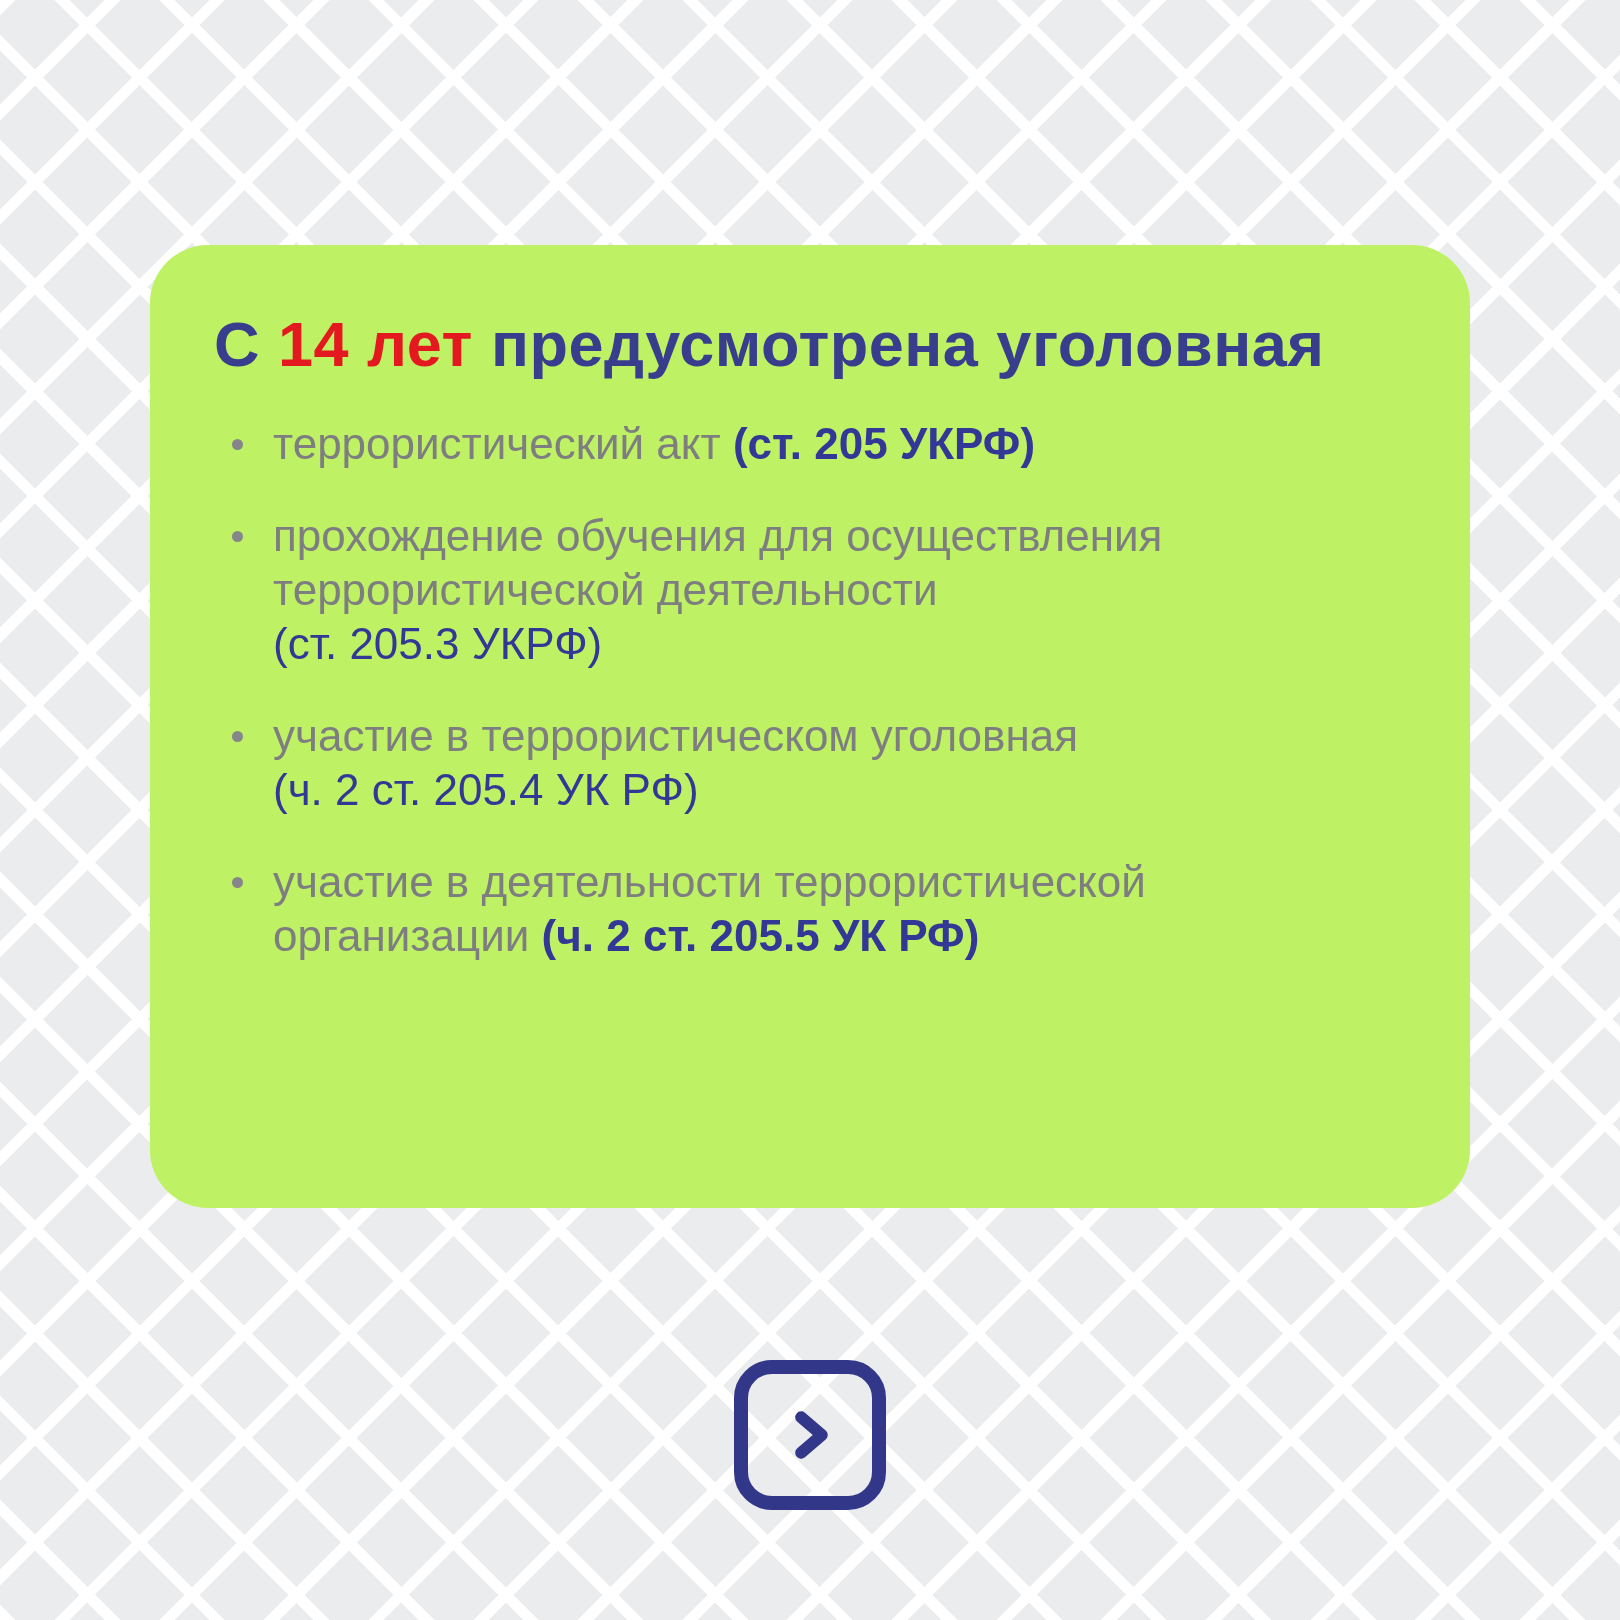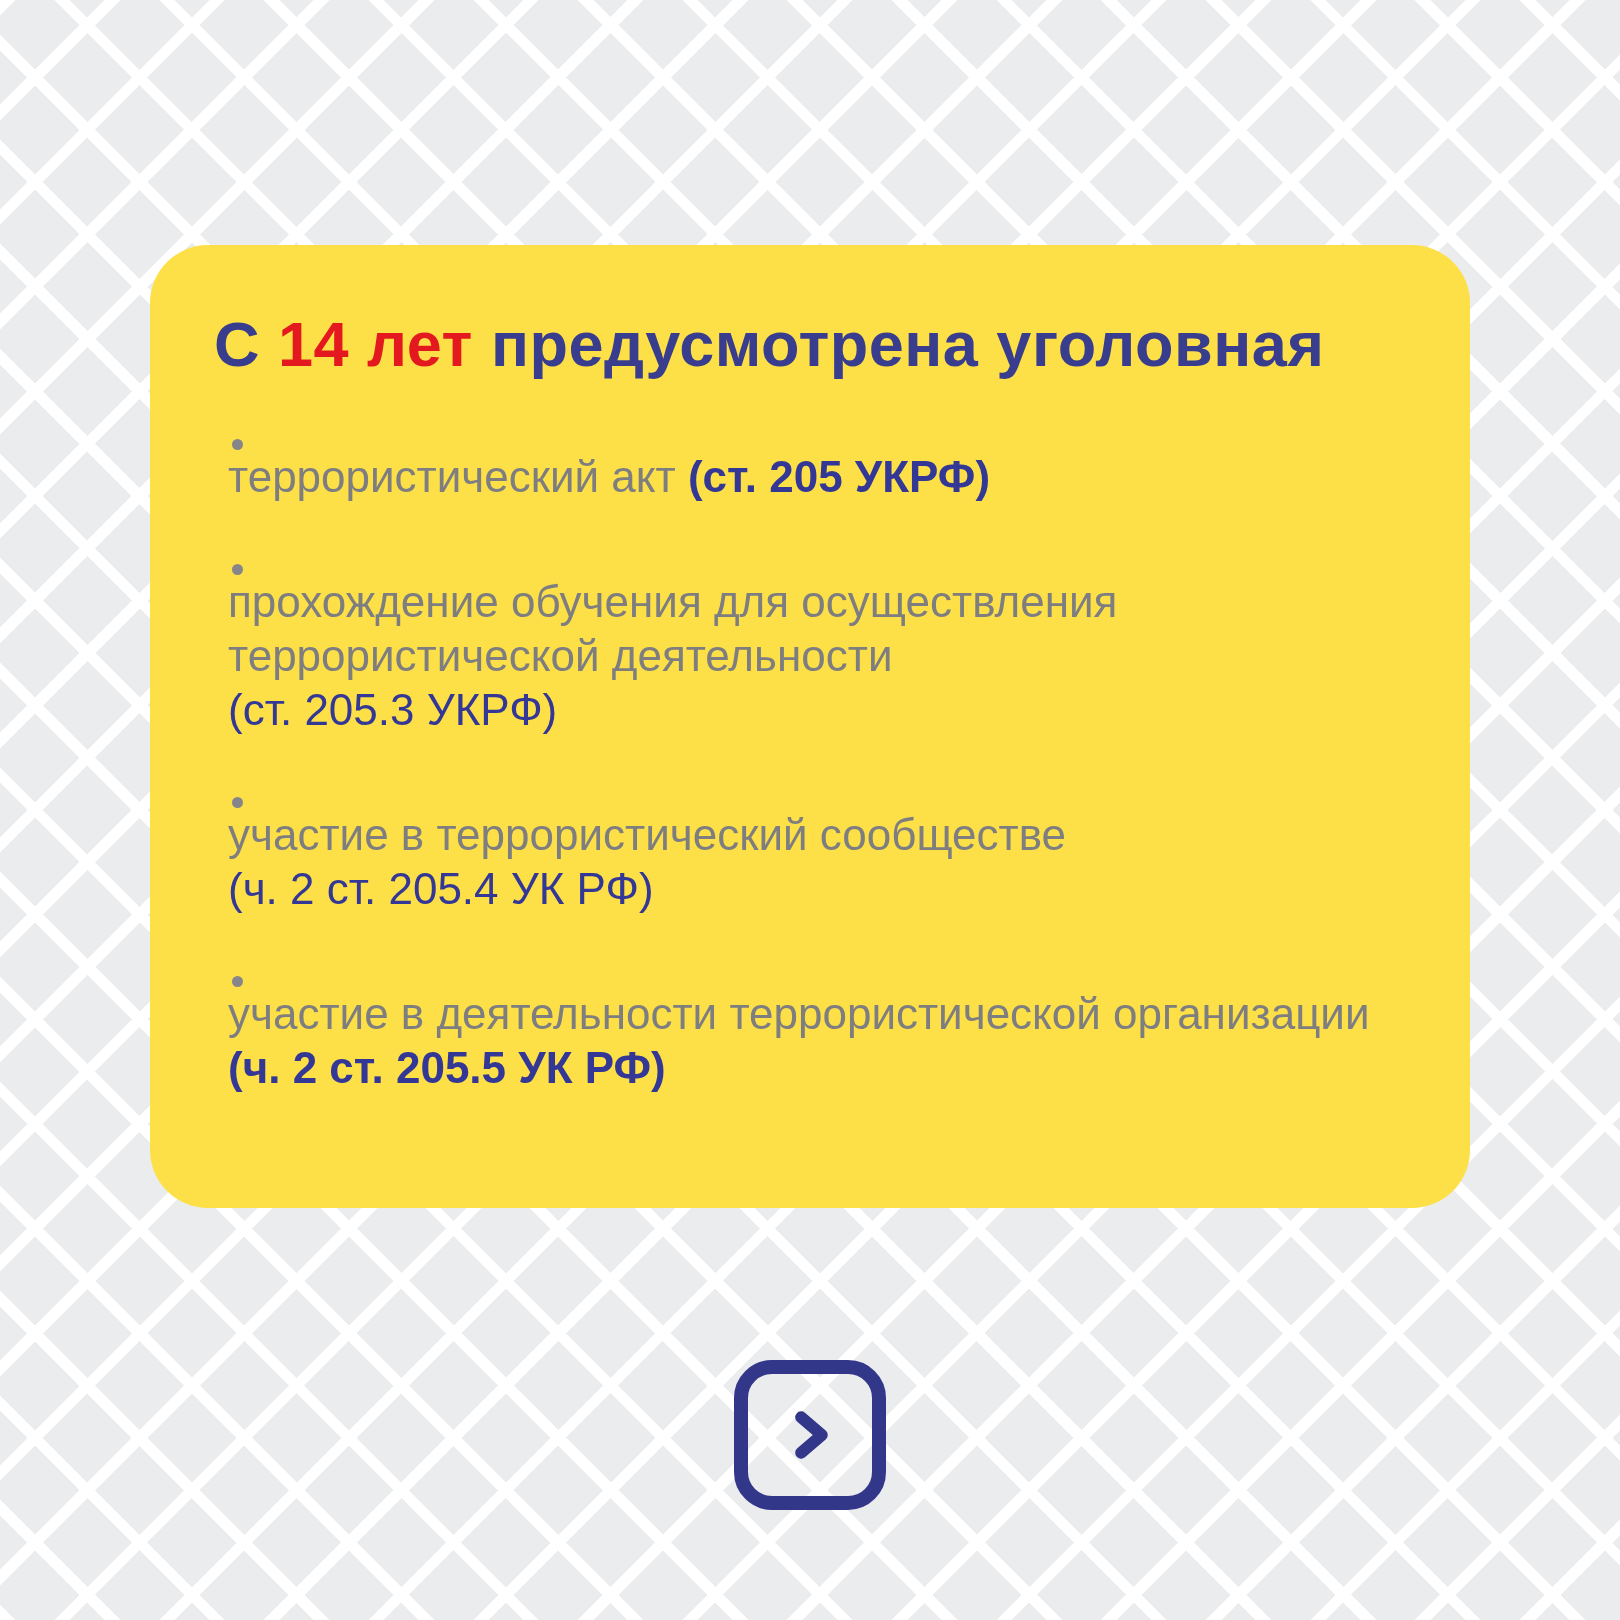--- a/index.html
+++ b/index.html
@@ -21,21 +21,21 @@
       repeating-linear-gradient(45deg,  #ffffff 0 11px, transparent 11px 74px),
       repeating-linear-gradient(135deg, #ffffff 0 11px, transparent 11px 74px);
   }
 
   .card {
     position: absolute;
     left: 150px;
     top: 245px;
     width: 1320px;
     height: 963px;
-    background: #fde047;
+    background: #bef264;
     border-radius: 58px;
     padding: 56px 64px 0 64px;
   }
 
   .title {
     font-size: 63px;
     font-weight: 700;
     line-height: 86px;
     letter-spacing: 0.5px;
     color: #393d8e;
@@ -45,21 +45,20 @@
 
   .bullet-list {
     list-style: none;
     margin-top: 30px;
   }
 
   .bullet-item {
     display: flex;
     align-items: flex-start;
     margin-bottom: 38px;
-    flex-direction: column;
   }
 
   .dot {
     flex: 0 0 auto;
     width: 11px;
     height: 11px;
     border-radius: 50%;
     background: #85858a;
     margin: 22px 16px 0 18px;
   }
@@ -117,21 +116,21 @@
       <li class="bullet-item">
         <span class="dot"></span>
         <p class="bullet-text"><span class="seg-normal">террористический акт </span><span class="seg-ref">(ст. 205 УКРФ)</span></p>
       </li>
       <li class="bullet-item">
         <span class="dot"></span>
         <p class="bullet-text"><span class="seg-normal">прохождение обучения для осуществления террористической деятельности</span><span class="seg-ref-block">(ст. 205.3 УКРФ)</span></p>
       </li>
       <li class="bullet-item">
         <span class="dot"></span>
-        <p class="bullet-text"><span class="seg-normal">участие в террористический сообществе</span><span class="seg-ref-block">(ч. 2 ст. 205.4 УК РФ)</span></p>
+        <p class="bullet-text"><span class="seg-normal">участие в террористическом уголовная</span><span class="seg-ref-block">(ч. 2 ст. 205.4 УК РФ)</span></p>
       </li>
       <li class="bullet-item">
         <span class="dot"></span>
         <p class="bullet-text"><span class="seg-normal">участие в деятельности террористической организации </span><span class="seg-ref">(ч. 2 ст. 205.5 УК РФ)</span></p>
       </li>
     </ul>
 </div>
 
 <button class="next-button">
   <svg width="74" height="74" viewBox="0 0 100 100">

